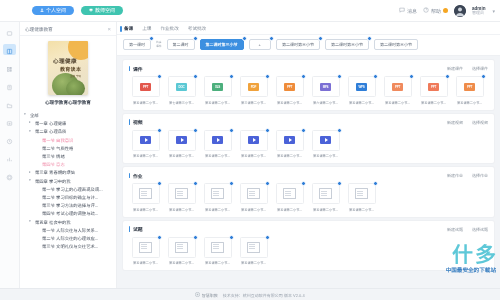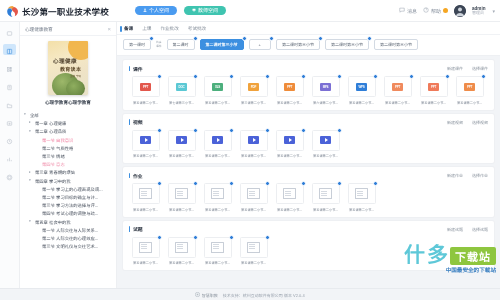--- a/index.html
+++ b/index.html
@@ -151,30 +151,20 @@
   }
   .f-logo{display:flex;align-items:center;gap:1.5px;font-size:4px;color:#8b949f;}
   .f-txt{font-size:4px;color:#9aa3ae;white-space:nowrap;}
 </style>
 </head>
 <body>
 
 <div class="app">
 
   <div class="header">
-    <div class="brand">
-      <span class="logo">
-        <svg width="13" height="13" viewBox="0 0 24 24">
-          <path d="M12 2a10 10 0 0 0-9 6c3-3 7-2 9 1 1.6 2.4 4.6 2.6 6.4.6A10 10 0 0 0 12 2z" fill="#f0a23c"></path>
-          <path d="M2.6 9.4A10 10 0 0 0 12 22c-3-2.4-3.6-6.4-1.6-9.4 1.6-2.4.6-5.2-2-6.2-2.4-.8-5 .6-5.8 3z" fill="#2f7ed8"></path>
-          <path d="M21.6 9.2c1.6 4.6-.8 9.6-5.4 11.4 1.6-3.4.2-7.2-2.8-8.8-2.4-1.2-3-4.2-1.2-6.2 1.8-2 5-2 7 .2.9.9 1.6 2 2.4 3.4z" fill="#e2574c"></path>
-        </svg>
-      </span>
-      <span class="brand-name">长沙第一职业技术学校</span>
-    </div>
 
     <div class="hd-pills">
       <div class="hd-pill blue">
         <span>
           <svg width="4" height="4" viewBox="0 0 16 16">
               <circle cx="8" cy="5" r="3" fill="#fff"></circle>
               <path d="M2 15c0-3.3 2.7-5 6-5s6 1.7 6 5z" fill="#fff"></path>
             </svg>
         </span>
         <span>个人空间</span>
@@ -644,21 +634,20 @@
               </div>
             </div>
           </div>
         </div>
     </div>
 
     <div class="wm">
       <div class="wm-row">
         <span class="wm-mark">什</span>
         <span class="wm-mark g">多</span>
-        <span class="wm-btn">下载站</span>
       </div>
       <div class="wm-sub">中国最安全的下载站</div>
     </div>
   </div>
 
   <div class="footer">
     <span class="f-logo">
       <svg width="5" height="5" viewBox="0 0 16 16">
           <circle cx="8" cy="8" r="7" fill="none" stroke="#9aa3ae" stroke-width="1.5"></circle>
           <path d="M5 8h6M8 5v6" stroke="#9aa3ae" stroke-width="1.4"></path>

